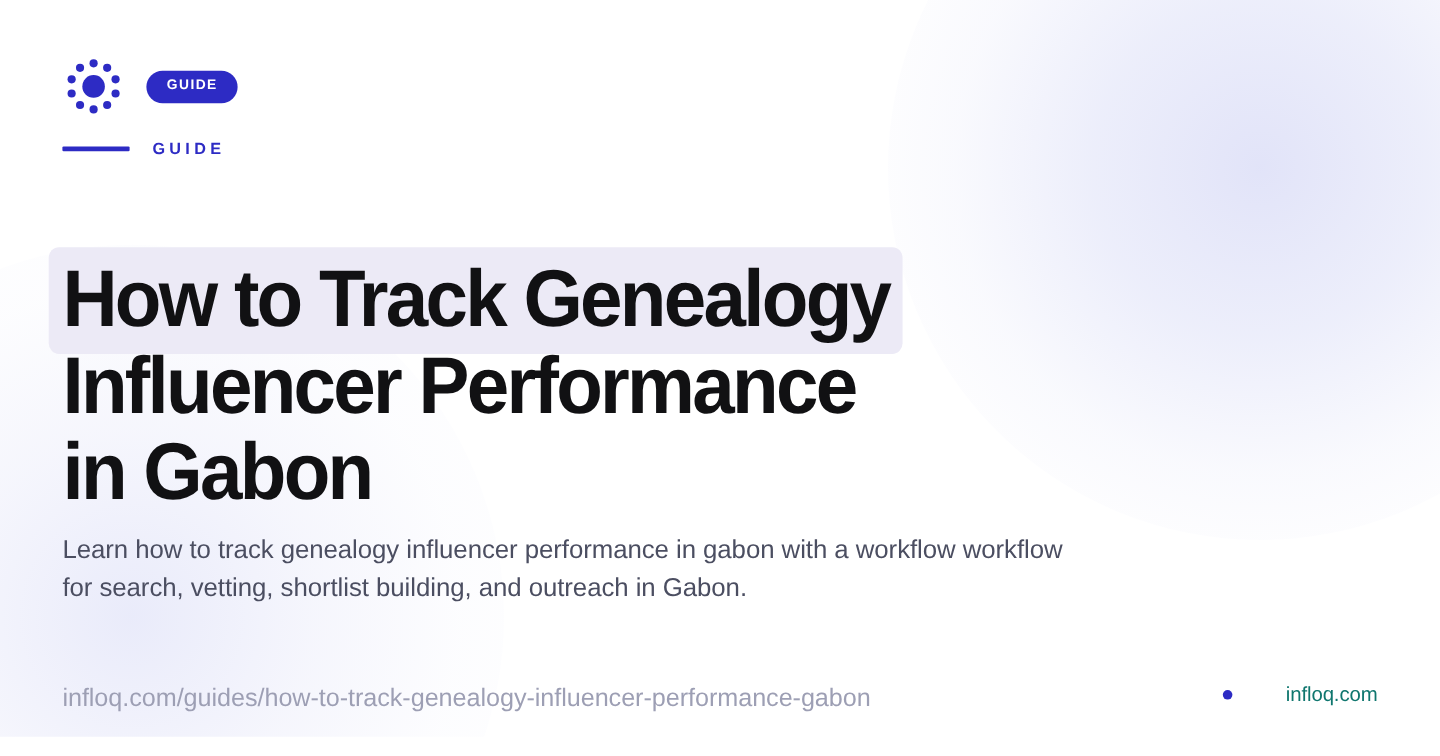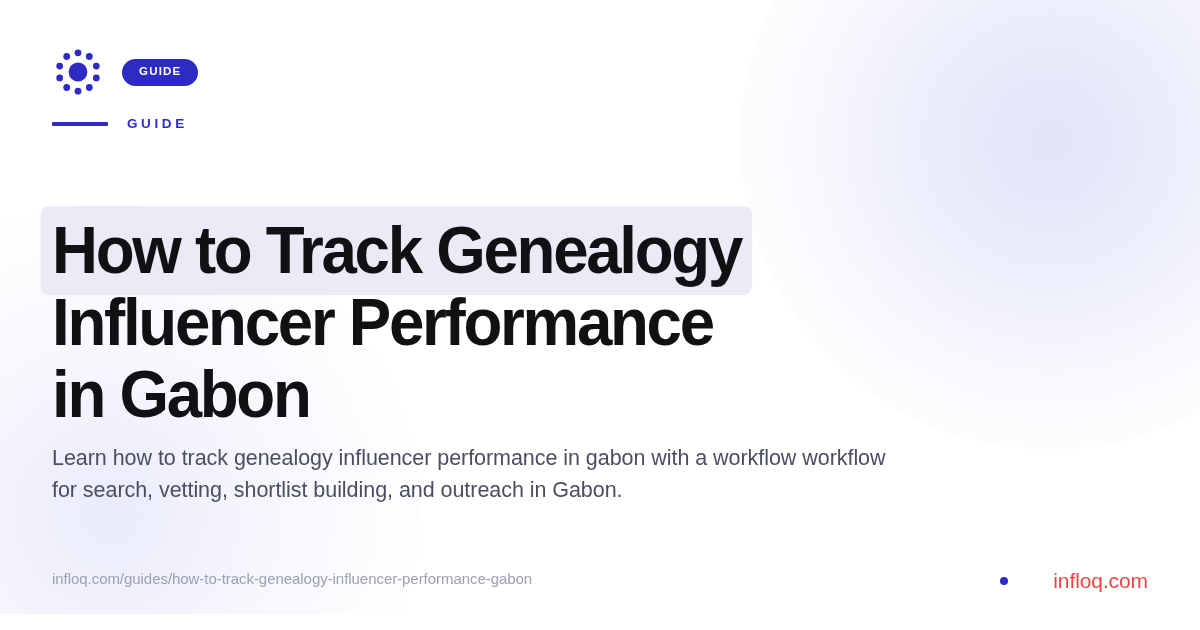--- a/index.html
+++ b/index.html
@@ -130,40 +130,40 @@
     font-size:21.5px;
     line-height:31.5px;
     color:#4b4e61;
     letter-spacing:-0.05px;
   }
 
   
   .footer-url {
     position:absolute;
     left:52px; top:571px;
-    font-size:15px;
+    font-size:21px;
     color:#9d9fb4;
     letter-spacing:-0.05px;
     line-height:1;
   }
   .footer-brand {
     position:absolute;
     right:52px; top:570px;
     display:flex; align-items:center; gap:9px;
     line-height:1;
   }
   .brand-dot {
     width:8px; height:8px;
     border-radius:50%;
     background:#2d2bc4;
     display:block;
   }
   .brand-text {
-    color:#ef4444;
-    font-size:21px;
+    color:#0f766e;
+    font-size:17px;
     letter-spacing:-0.1px;
     padding-left:36px;
   }
 </style>
 </head>
 <body>
 
 <div class="card">
 
   <div class="glow-tr"></div>

